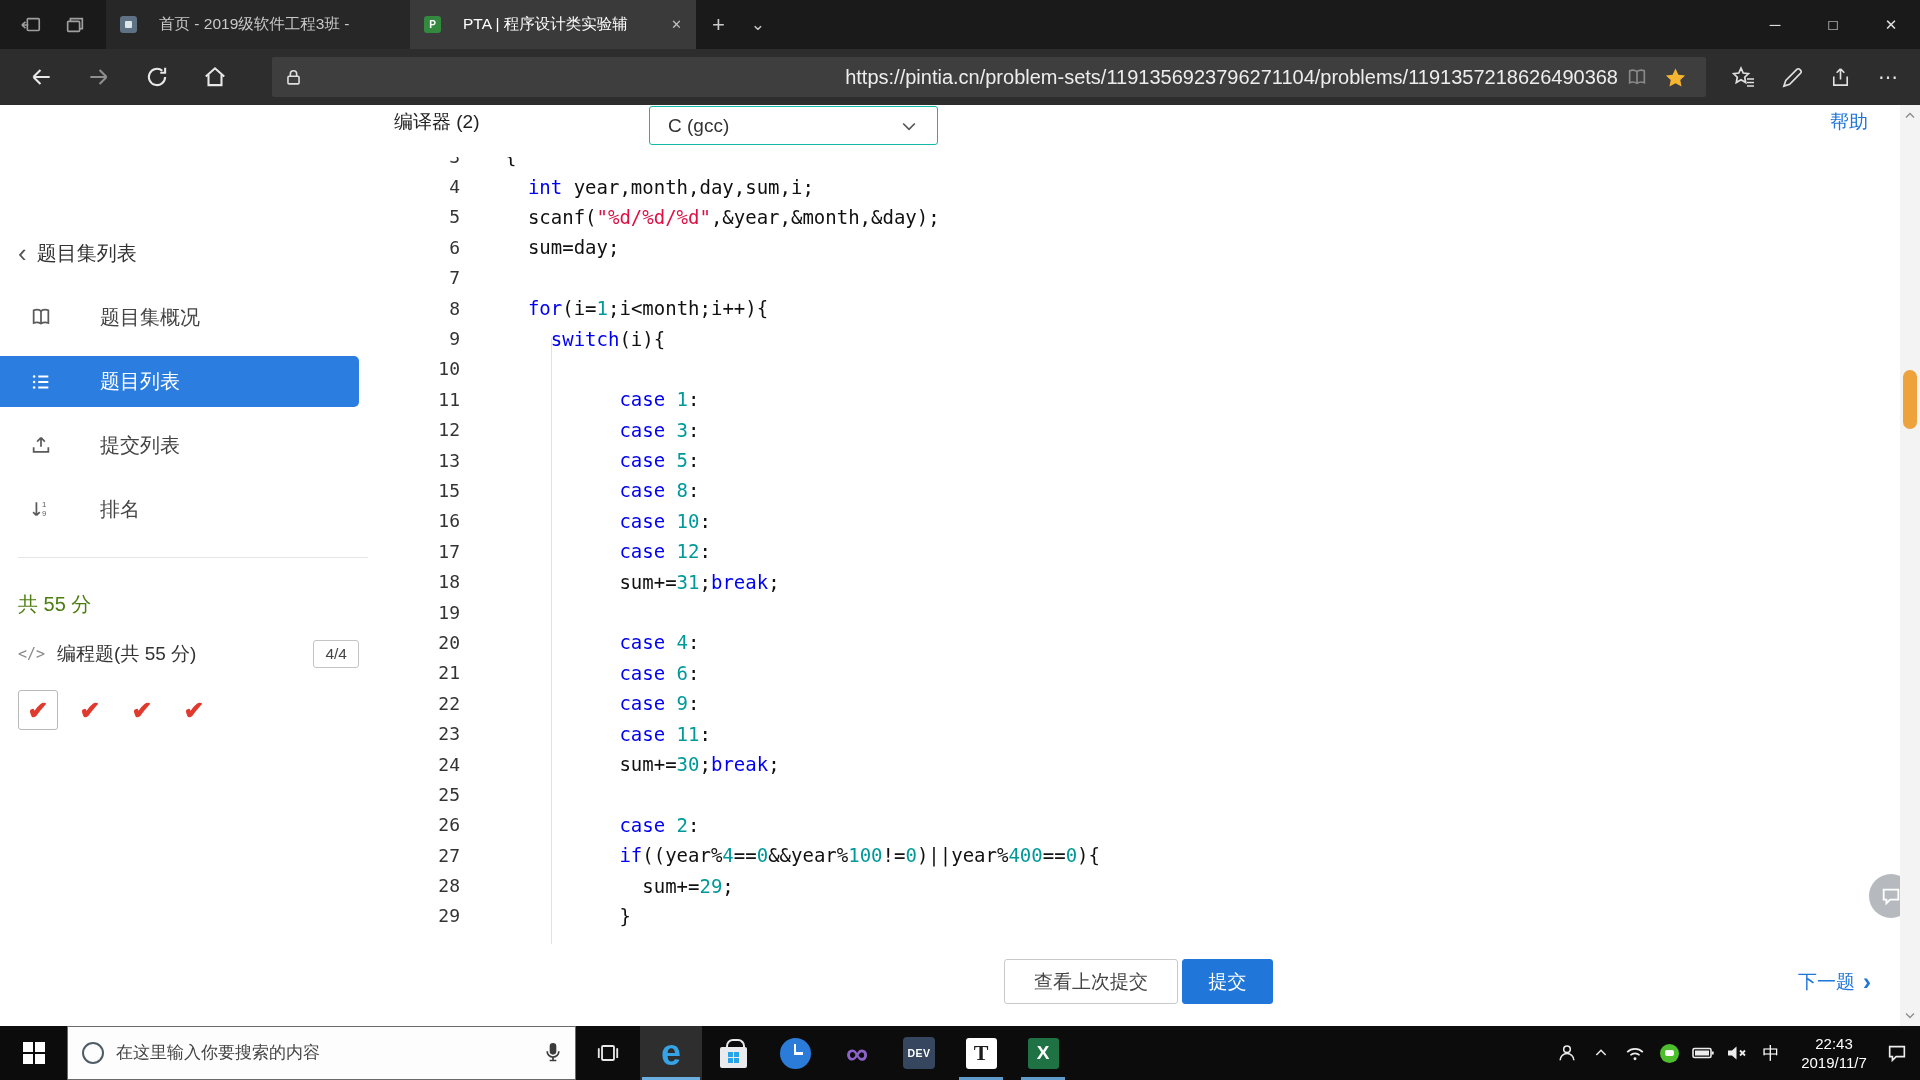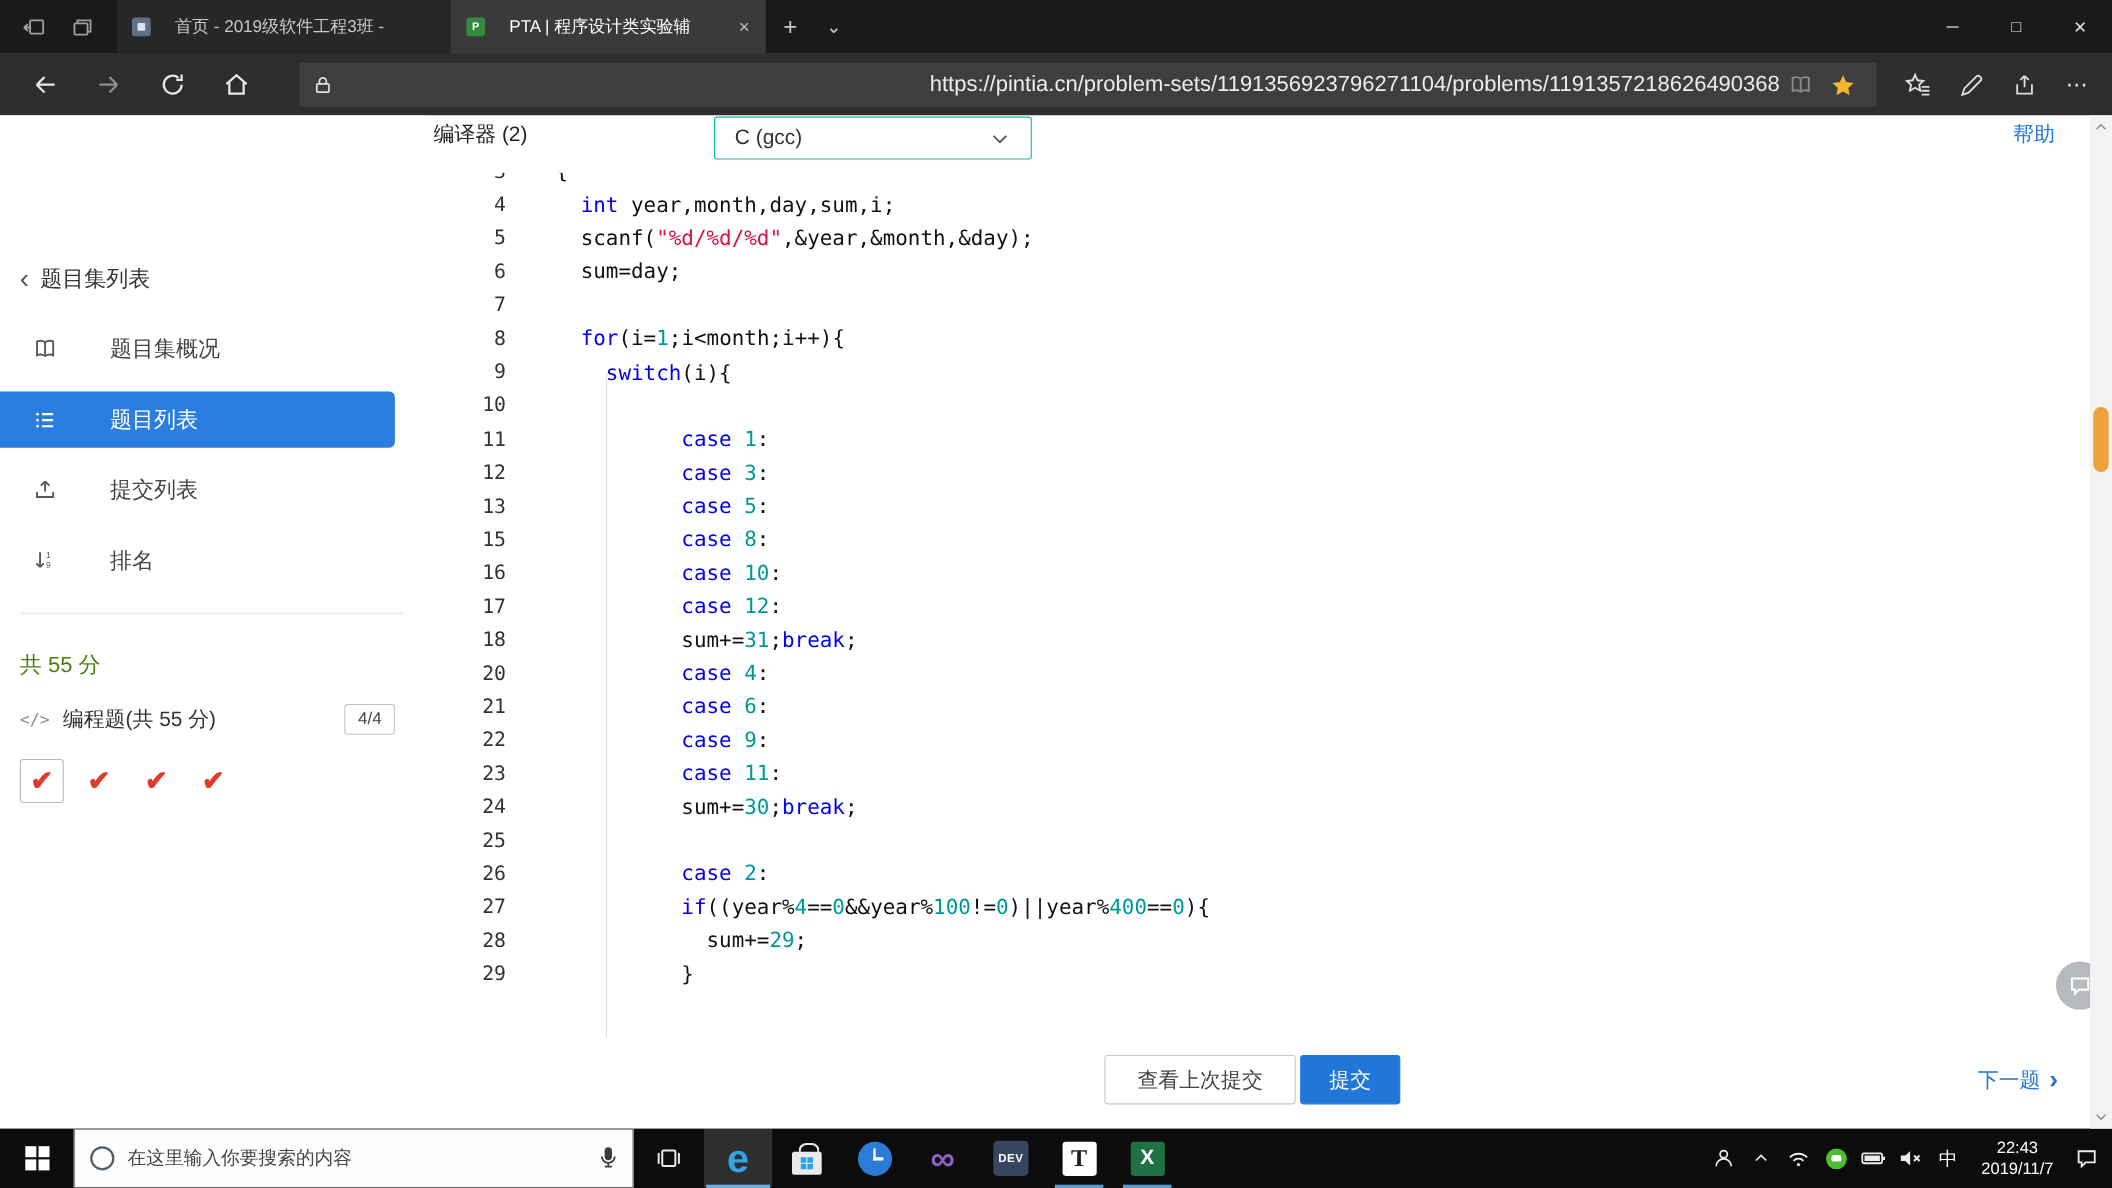--- a/index.html
+++ b/index.html
@@ -354,20 +354,24 @@
           </div>
           <div class="crow">
             <span class="gut">17</span>
             <span class="ct"><span class="tk-p">          </span><span class="tk-k">case</span><span class="tk-p"> </span><span class="tk-n">12</span><span class="tk-p">:</span></span>
           </div>
           <div class="crow">
             <span class="gut">18</span>
             <span class="ct"><span class="tk-p">          sum+=</span><span class="tk-n">31</span><span class="tk-p">;</span><span class="tk-k">break</span><span class="tk-p">;</span></span>
           </div>
           <div class="crow">
+            <span class="gut">19</span>
+            <span class="ct"></span>
+          </div>
+          <div class="crow">
             <span class="gut">20</span>
             <span class="ct"><span class="tk-p">          </span><span class="tk-k">case</span><span class="tk-p"> </span><span class="tk-n">4</span><span class="tk-p">:</span></span>
           </div>
           <div class="crow">
             <span class="gut">21</span>
             <span class="ct"><span class="tk-p">          </span><span class="tk-k">case</span><span class="tk-p"> </span><span class="tk-n">6</span><span class="tk-p">:</span></span>
           </div>
           <div class="crow">
             <span class="gut">22</span>
             <span class="ct"><span class="tk-p">          </span><span class="tk-k">case</span><span class="tk-p"> </span><span class="tk-n">9</span><span class="tk-p">:</span></span>

